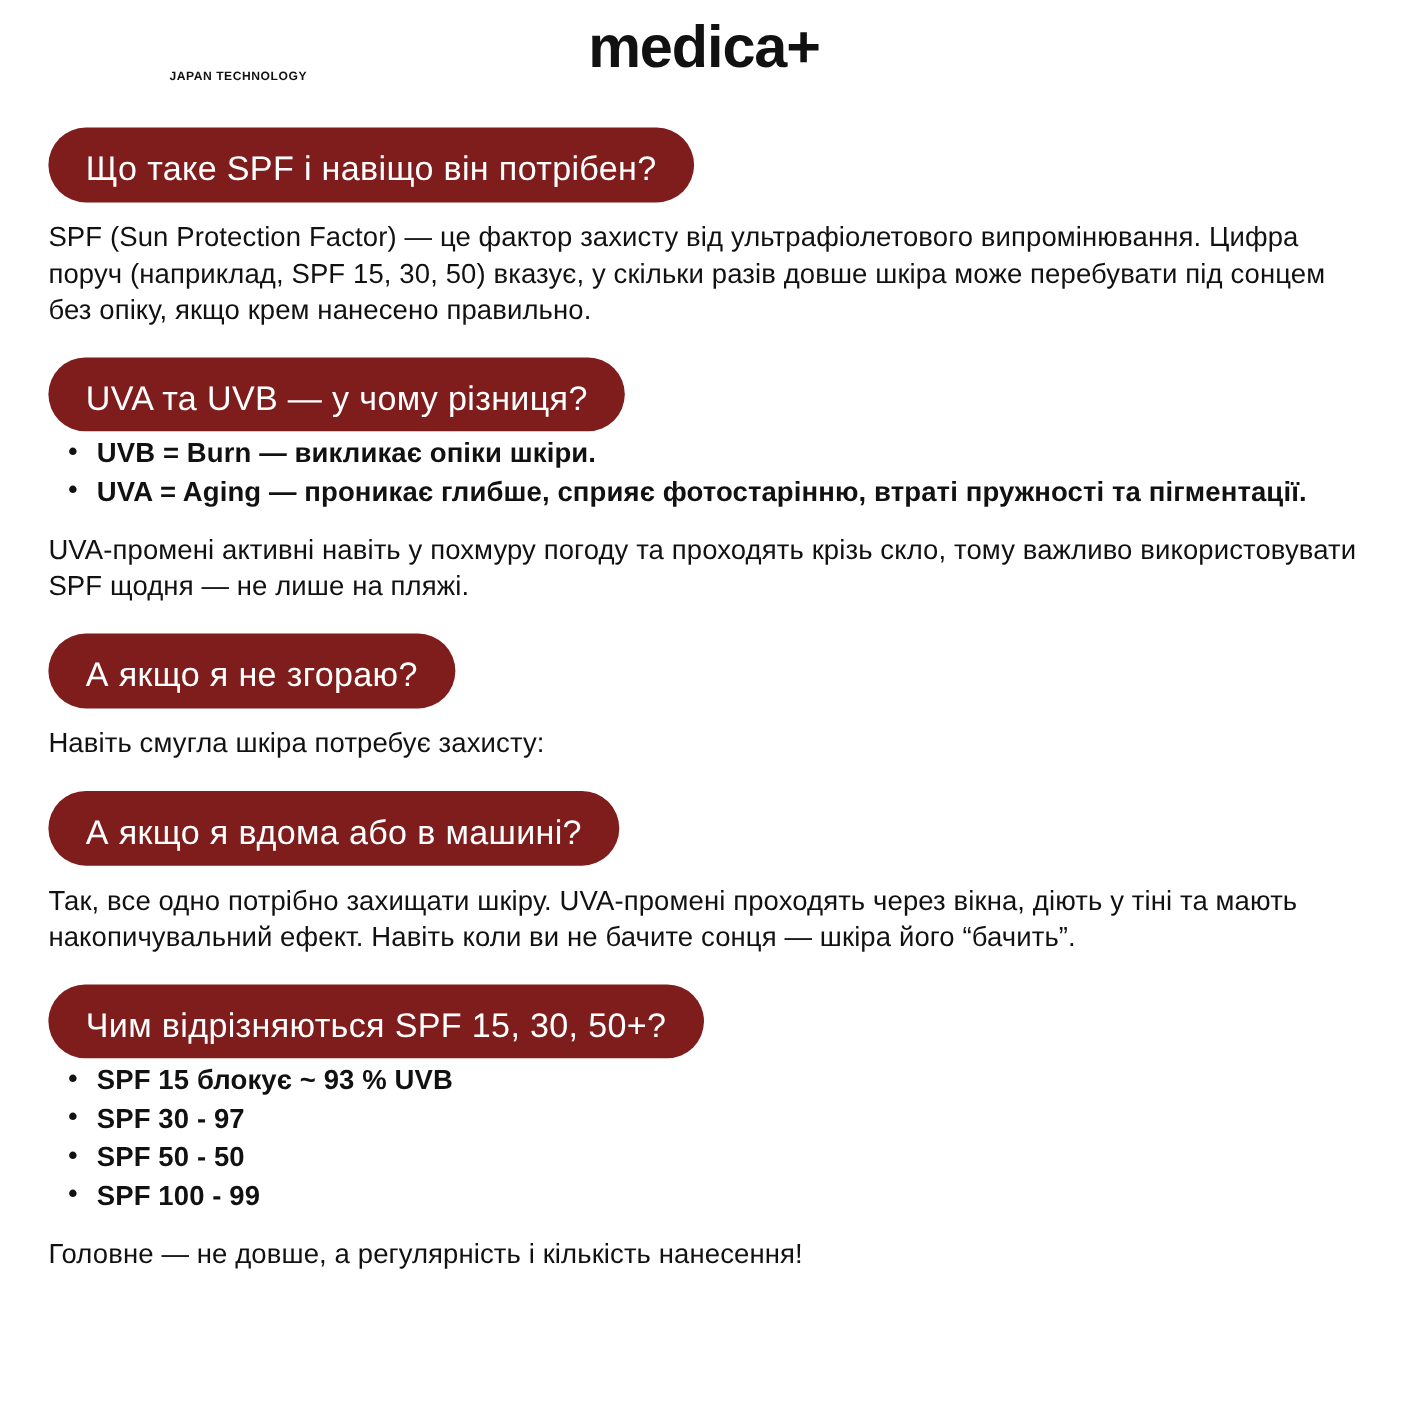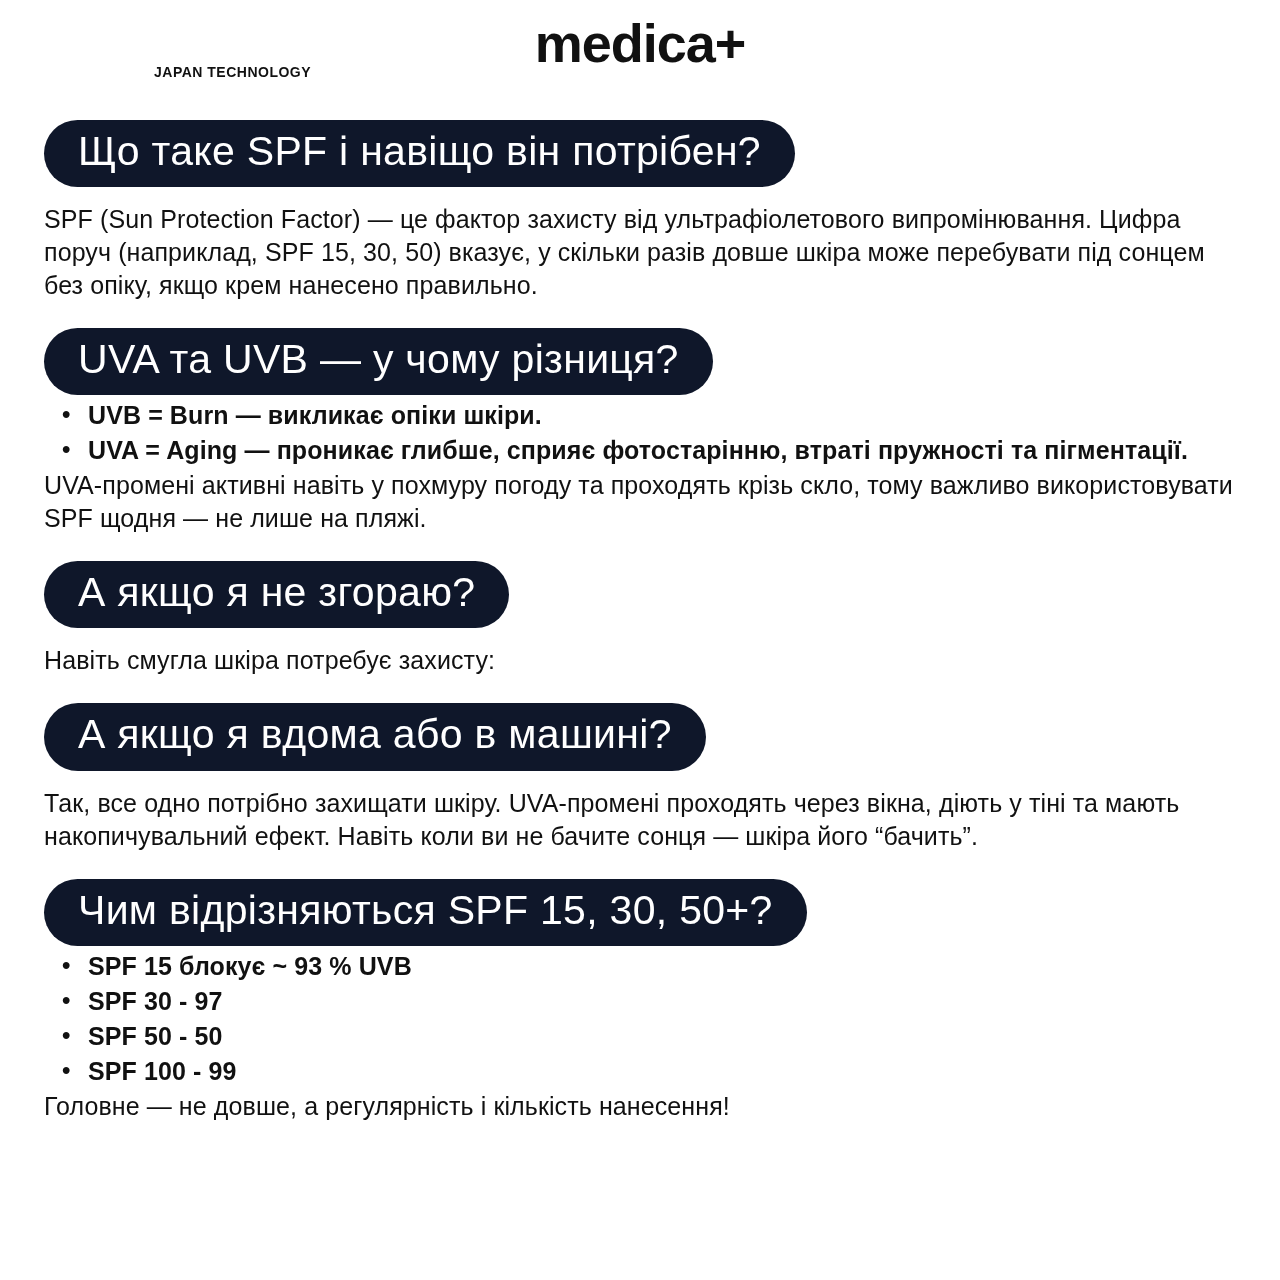--- a/index.html
+++ b/index.html
@@ -30,36 +30,36 @@
   .brand-word {
     font-size: 54px;
     letter-spacing: -1px;
     font-weight: 700;
     color: #111111;
     line-height: 1;
     display: inline-block;
   }
   .brand-sub {
     display: block;
-    font-size: 14px;
+    font-size: 11px;
     font-weight: bold;
     letter-spacing: 0.5px;
     color: #111111;
     margin-top: -6px;
     margin-left: 110px;
     text-align: left;
   }
   
   .pill {
     display: inline-block;
-    background: #0f172a;
+    background: #7f1d1d;
     color: #ffffff;
     border-radius: 40px;
-    padding: 8px 34px 12px 34px;
-    font-size: 41px;
+    padding: 20px 34px 12px 34px;
+    font-size: 31px;
     line-height: 1.15;
     letter-spacing: 0.3px;
     white-space: nowrap;
   }
   .section {
     margin-bottom: 26px;
   }
   .body-text {
     font-size: 25px;
     line-height: 1.32;
@@ -81,21 +81,21 @@
     font-weight: bold;
   }
   ul.bullets li::before {
     content: "\2022";
     position: absolute;
     left: -26px;
     top: -1px;
     font-size: 24px;
   }
   .tight { margin-top: 6px; }
-  .after-list { margin-top: 2px; }
+  .after-list { margin-top: 20px; }
   .spf-list li { margin-bottom: 6px; }
 </style>
 </head>
 <body>
 
 <div class="page">
 
   <div class="brand">
     <span class="brand-word">medica+</span>
     <span class="brand-sub">JAPAN TECHNOLOGY</span>

